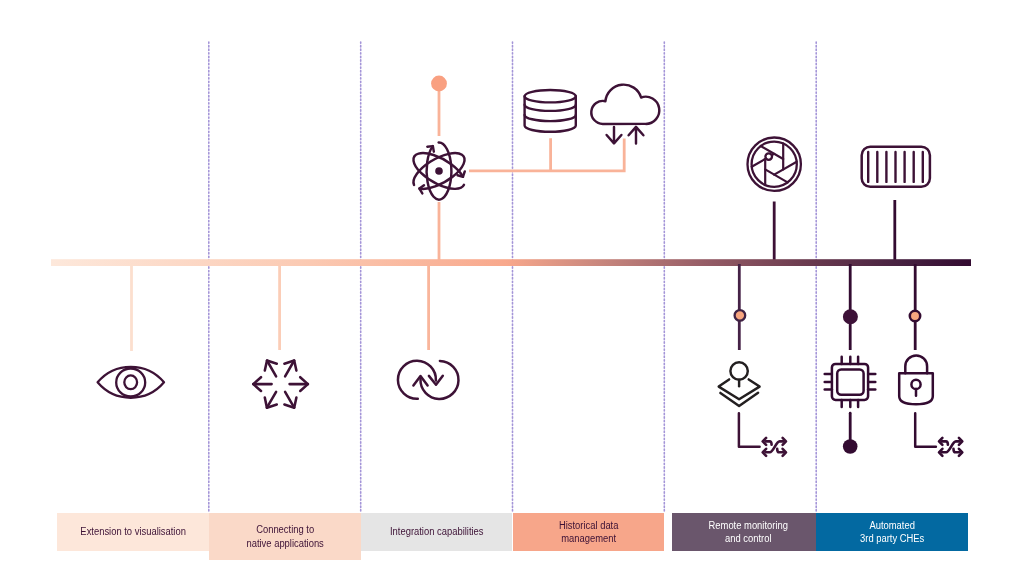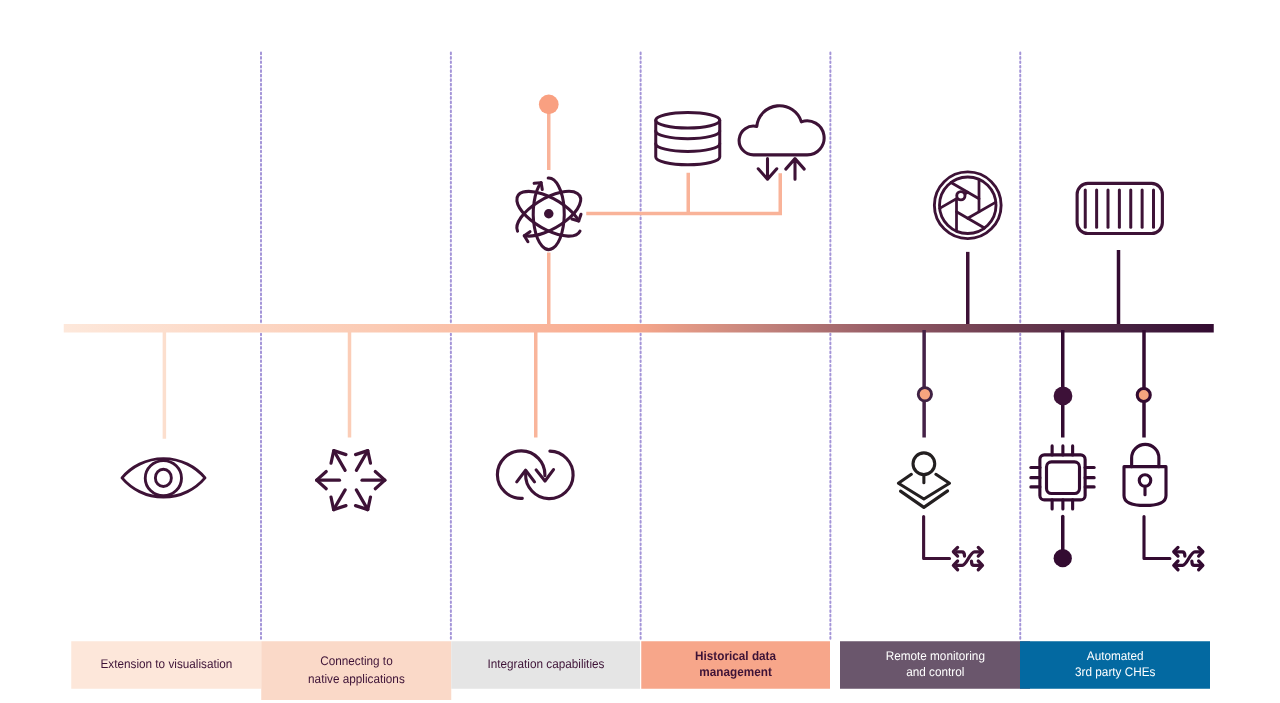--- a/index.html
+++ b/index.html
@@ -223,20 +223,20 @@
   <line x1="850.2" y1="413.2" x2="850.2" y2="440" stroke="#330B31" stroke-width="2.8"></line>
   <circle cx="850.2" cy="446.5" r="7.3" fill="#330B31" stroke="none"></circle>
 
   </g>
 </svg>
   <div id="labels">
     <div class="lbl" style="left:57px;top:473px;width:151.8px;height:37.5px;background:#FDE7DA;color:#3D1236;"><span>Extension to visualisation</span></div>
     <div class="lbl" style="left:208.8px;top:473px;width:151.8px;height:47px;background:#FAD9C8;color:#3D1236;"><span>Connecting to
 native applications</span></div>
     <div class="lbl" style="left:360.7px;top:473px;width:151.8px;height:37.5px;background:#e5e5e5;color:#3D1236;"><span>Integration capabilities</span></div>
-    <div class="lbl" style="left:512.5px;top:473px;width:151.8px;height:37.5px;background:#F7A68A;color:#3D1236;font-weight:bold;"><span>Historical data
+    <div class="lbl" style="left:512.5px;top:473px;width:151.8px;height:37.5px;background:#F7A68A;color:#3D1236;"><span>Historical data
 management</span></div>
     <div class="lbl" style="left:672px;top:473px;width:151.8px;height:37.5px;background:#6A566C;color:#FFFFFF;"><span>Remote monitoring
 and control</span></div>
     <div class="lbl" style="left:816.2px;top:473px;width:151.8px;height:37.5px;background:#0369a1;color:#FFFFFF;"><span>Automated
 3rd party CHEs</span></div>
   </div>
 </div>
 
 </body></html>

